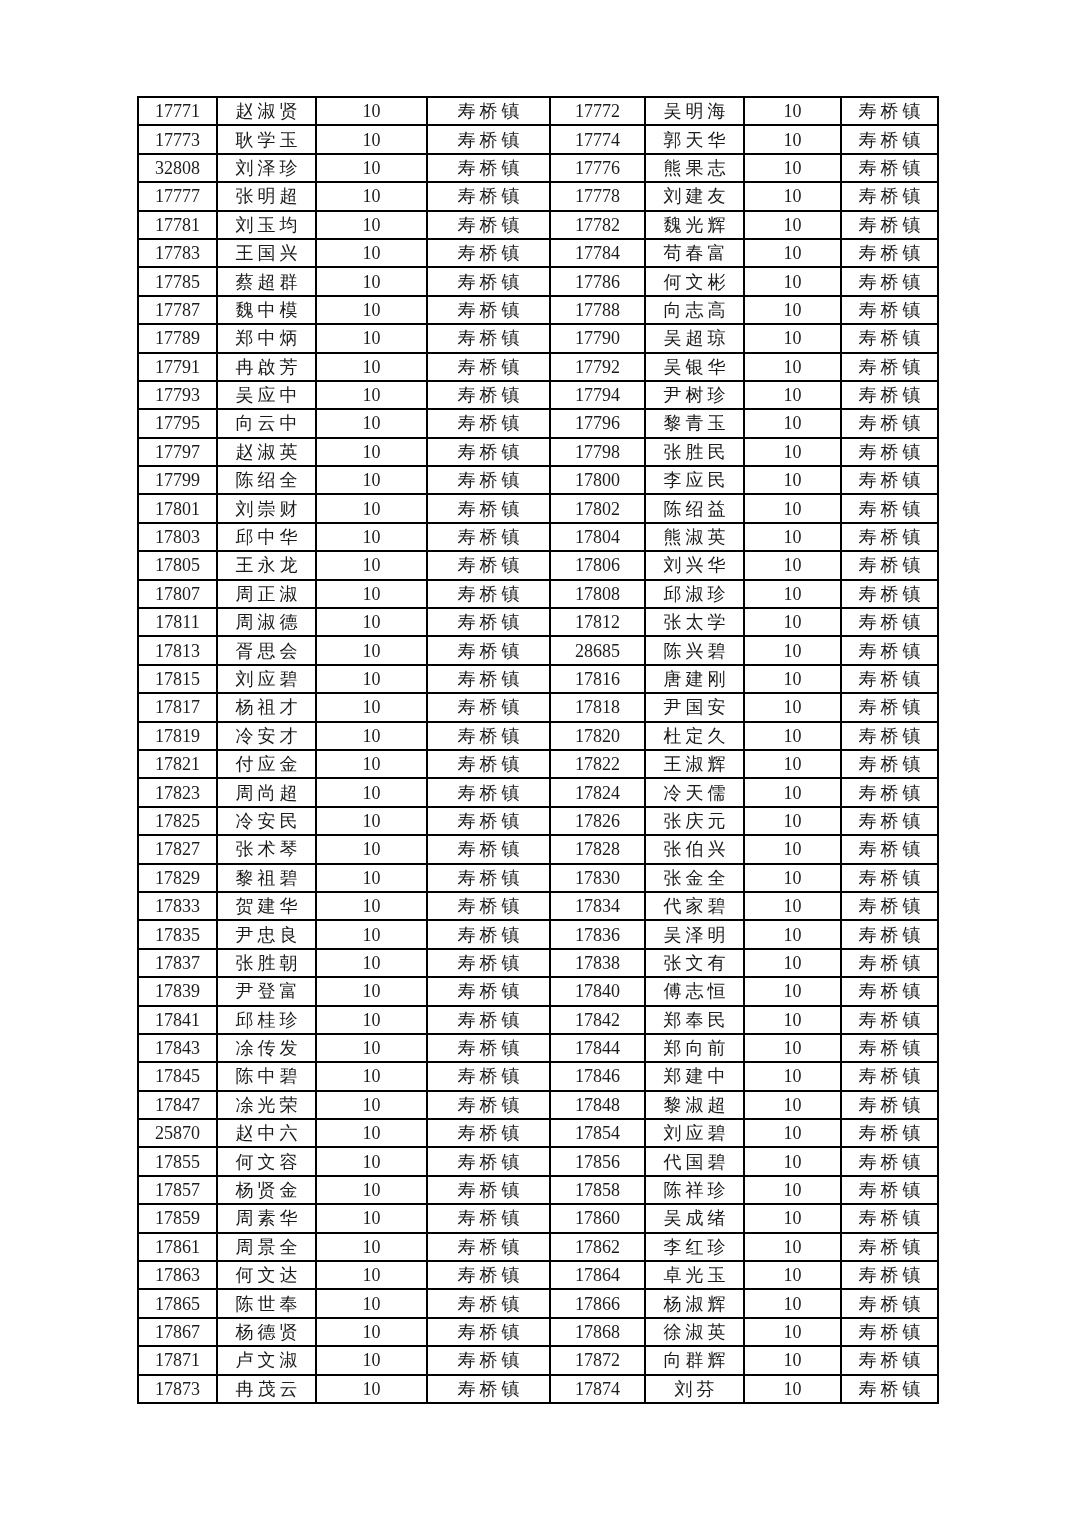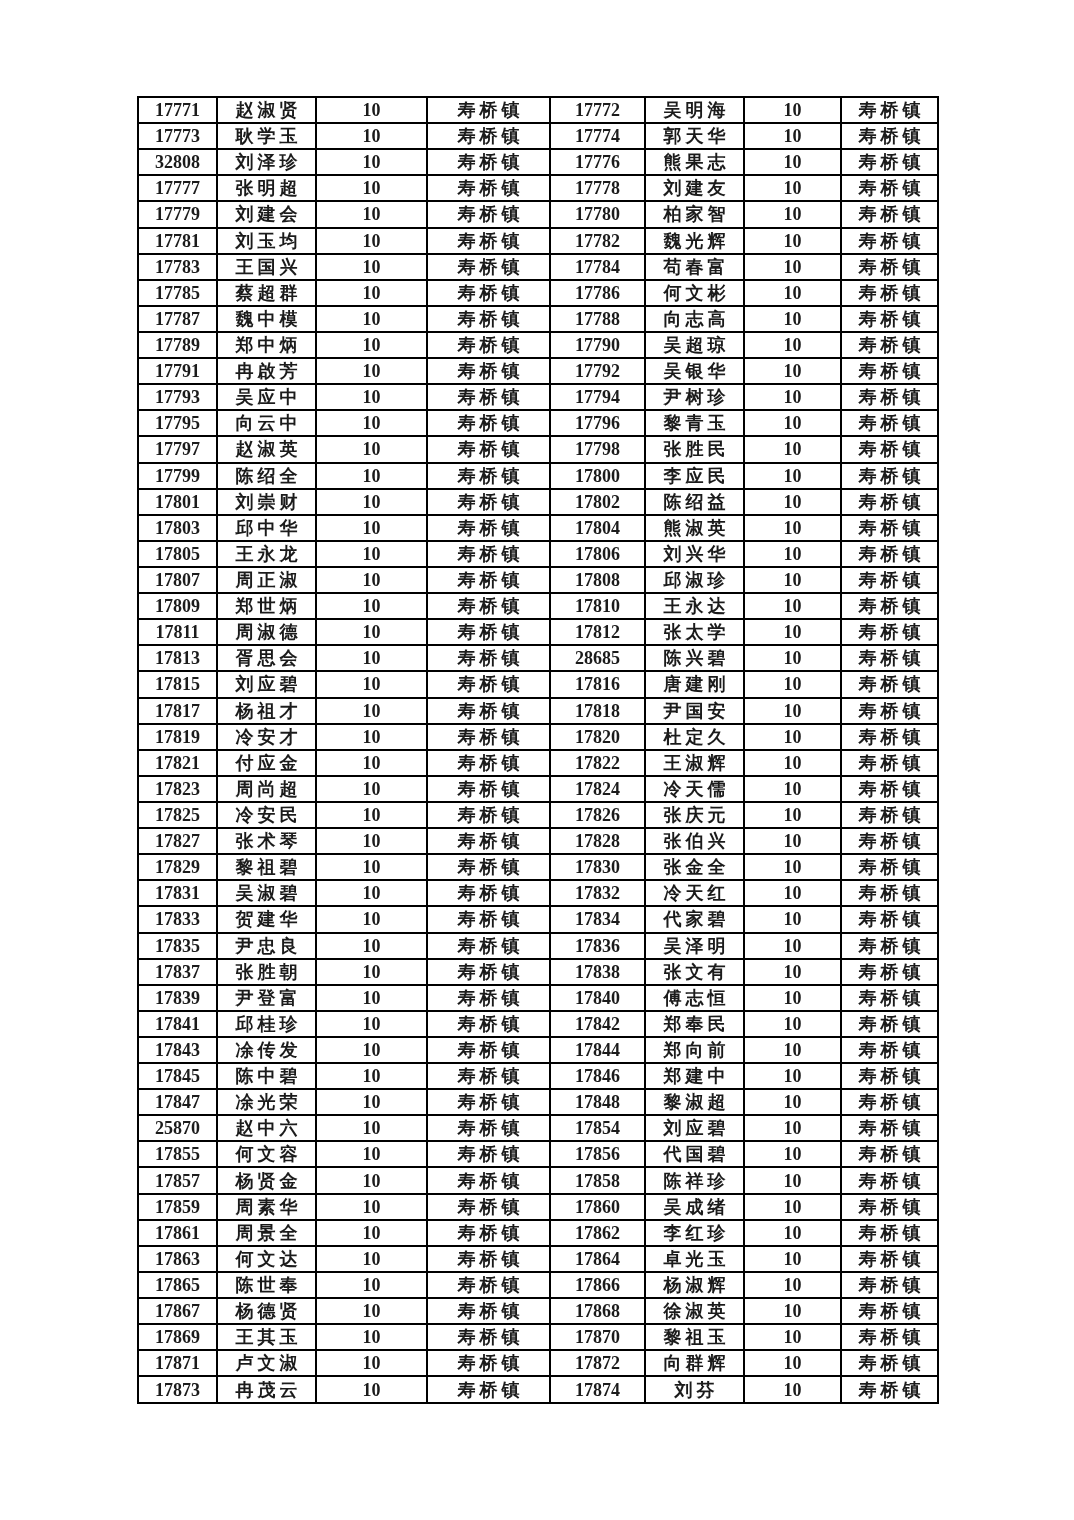--- a/index.html
+++ b/index.html
@@ -17,21 +17,20 @@
   }
   table.roster {
     position: absolute;
     left: 137px;
     top: 96px;
     width: 800px;
     height: 1308px;
     border-collapse: collapse;
     table-layout: fixed;
     border: 2px solid #22c55e;
-    font-weight: bold;
   }
   table.roster td {
     border: 2px solid #000000;
     padding: 0;
     margin: 0;
     text-align: center;
     vertical-align: middle;
     font-size: 18px;
     line-height: 1;
     color: #1b1b1b;
@@ -107,30 +106,20 @@
           <td class="num">17777</td>
           <td class="spaced">张明超</td>
           <td class="num">10</td>
           <td class="spaced">寿桥镇</td>
           <td class="num">17778</td>
           <td class="spaced">刘建友</td>
           <td class="num">10</td>
           <td class="spaced">寿桥镇</td>
         </tr>
         <tr>
-          <td class="num">17779</td>
-          <td class="spaced">刘建会</td>
-          <td class="num">10</td>
-          <td class="spaced">寿桥镇</td>
-          <td class="num">17780</td>
-          <td class="spaced">柏家智</td>
-          <td class="num">10</td>
-          <td class="spaced">寿桥镇</td>
-        </tr>
-        <tr>
           <td class="num">17781</td>
           <td class="spaced">刘玉均</td>
           <td class="num">10</td>
           <td class="spaced">寿桥镇</td>
           <td class="num">17782</td>
           <td class="spaced">魏光辉</td>
           <td class="num">10</td>
           <td class="spaced">寿桥镇</td>
         </tr>
         <tr>
@@ -257,30 +246,20 @@
           <td class="num">17807</td>
           <td class="spaced">周正淑</td>
           <td class="num">10</td>
           <td class="spaced">寿桥镇</td>
           <td class="num">17808</td>
           <td class="spaced">邱淑珍</td>
           <td class="num">10</td>
           <td class="spaced">寿桥镇</td>
         </tr>
         <tr>
-          <td class="num">17809</td>
-          <td class="spaced">郑世炳</td>
-          <td class="num">10</td>
-          <td class="spaced">寿桥镇</td>
-          <td class="num">17810</td>
-          <td class="spaced">王永达</td>
-          <td class="num">10</td>
-          <td class="spaced">寿桥镇</td>
-        </tr>
-        <tr>
           <td class="num">17811</td>
           <td class="spaced">周淑德</td>
           <td class="num">10</td>
           <td class="spaced">寿桥镇</td>
           <td class="num">17812</td>
           <td class="spaced">张太学</td>
           <td class="num">10</td>
           <td class="spaced">寿桥镇</td>
         </tr>
         <tr>
@@ -367,30 +346,20 @@
           <td class="num">17829</td>
           <td class="spaced">黎祖碧</td>
           <td class="num">10</td>
           <td class="spaced">寿桥镇</td>
           <td class="num">17830</td>
           <td class="spaced">张金全</td>
           <td class="num">10</td>
           <td class="spaced">寿桥镇</td>
         </tr>
         <tr>
-          <td class="num">17831</td>
-          <td class="spaced">吴淑碧</td>
-          <td class="num">10</td>
-          <td class="spaced">寿桥镇</td>
-          <td class="num">17832</td>
-          <td class="spaced">冷天红</td>
-          <td class="num">10</td>
-          <td class="spaced">寿桥镇</td>
-        </tr>
-        <tr>
           <td class="num">17833</td>
           <td class="spaced">贺建华</td>
           <td class="num">10</td>
           <td class="spaced">寿桥镇</td>
           <td class="num">17834</td>
           <td class="spaced">代家碧</td>
           <td class="num">10</td>
           <td class="spaced">寿桥镇</td>
         </tr>
         <tr>
@@ -533,30 +502,20 @@
           <td class="num">10</td>
           <td class="spaced">寿桥镇</td>
         </tr>
         <tr>
           <td class="num">17867</td>
           <td class="spaced">杨德贤</td>
           <td class="num">10</td>
           <td class="spaced">寿桥镇</td>
           <td class="num">17868</td>
           <td class="spaced">徐淑英</td>
-          <td class="num">10</td>
-          <td class="spaced">寿桥镇</td>
-        </tr>
-        <tr>
-          <td class="num">17869</td>
-          <td class="spaced">王其玉</td>
-          <td class="num">10</td>
-          <td class="spaced">寿桥镇</td>
-          <td class="num">17870</td>
-          <td class="spaced">黎祖玉</td>
           <td class="num">10</td>
           <td class="spaced">寿桥镇</td>
         </tr>
         <tr>
           <td class="num">17871</td>
           <td class="spaced">卢文淑</td>
           <td class="num">10</td>
           <td class="spaced">寿桥镇</td>
           <td class="num">17872</td>
           <td class="spaced">向群辉</td>

